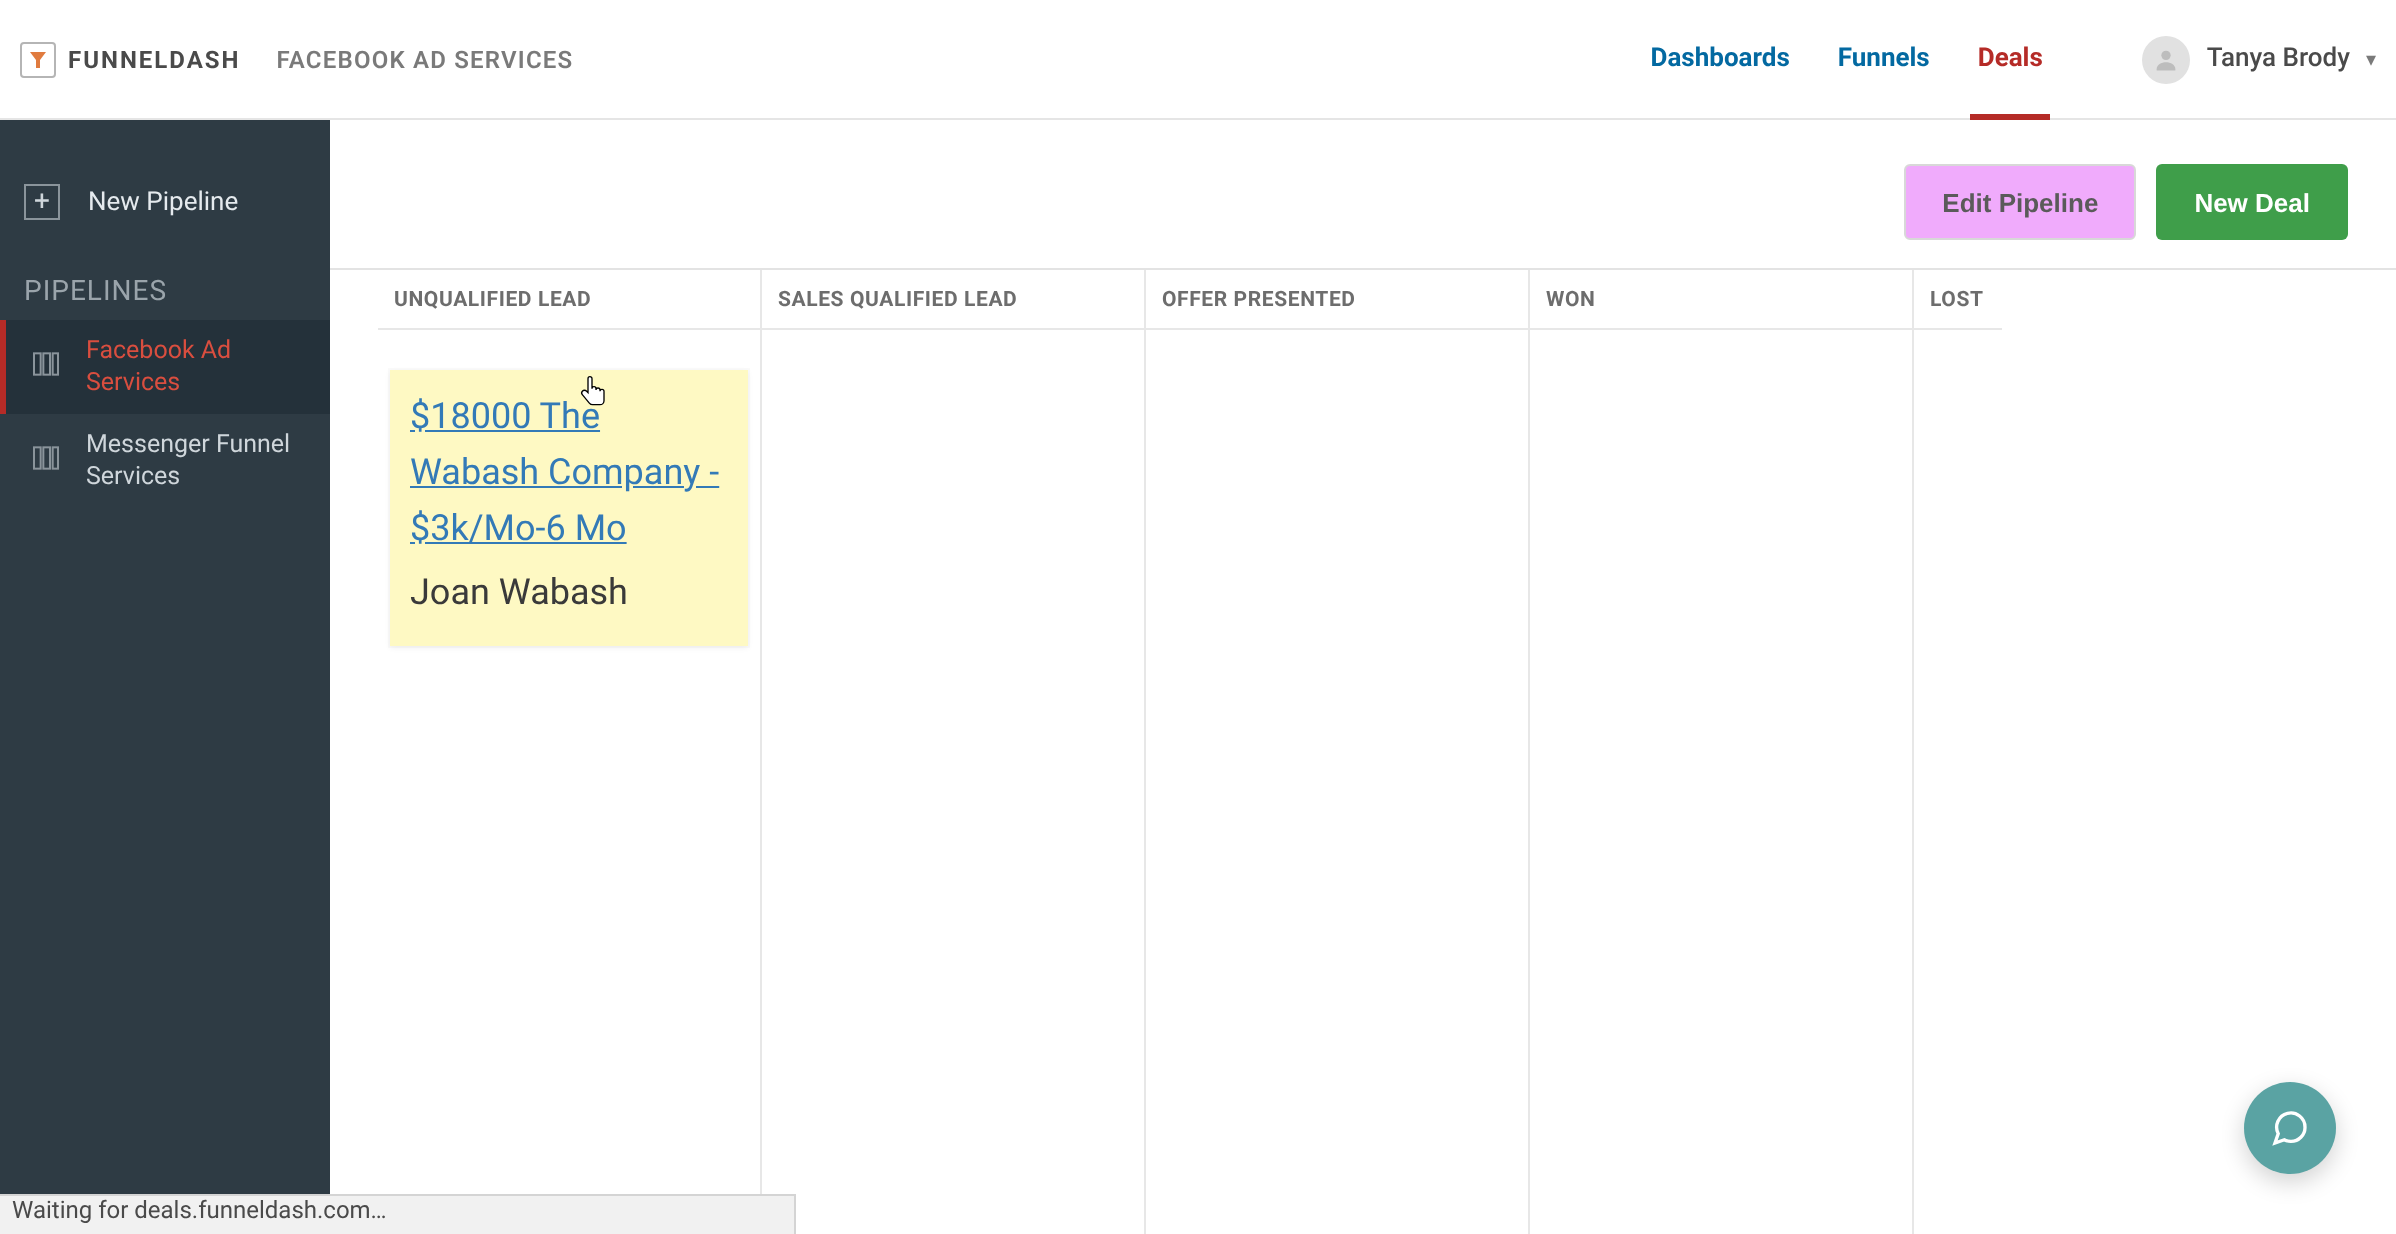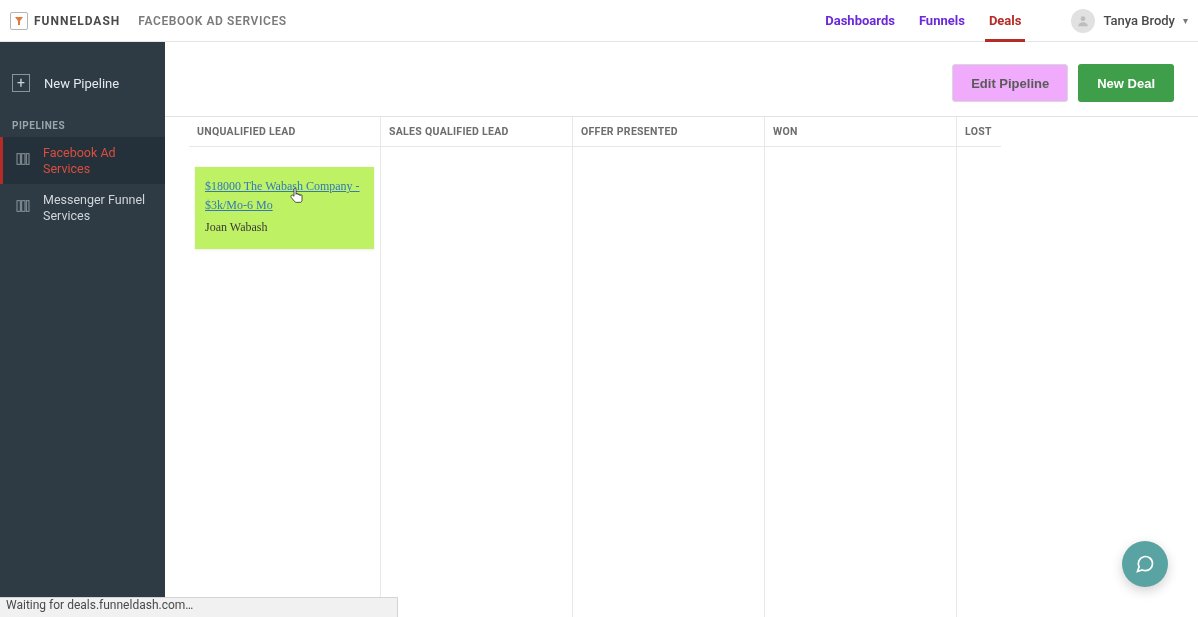--- a/index.html
+++ b/index.html
@@ -1,40 +1,40 @@
 <!DOCTYPE html>
 <html><head>
 <meta charset="utf-8">
 <style>
   * { box-sizing: border-box; margin: 0; padding: 0; }
   html, body { height: 100%; font-family: -apple-system, BlinkMacSystemFont, "Segoe UI", Roboto, Helvetica, Arial, sans-serif; font-size: 13px; color: #3a3a3a; }
   body { width: 1198px; height: 617px; overflow: hidden; background: #fff; position: relative; }
 
   
   .header {
-    height: 42px;
+    height: 60px;
     border-bottom: 1px solid #e5e5e5;
     display: flex;
     align-items: center;
     padding: 0 10px;
     background: #fff;
   }
   .logo-wrap { display: flex; align-items: center; gap: 6px; padding-right: 18px; }
   .logo-mark {
     width: 18px; height: 18px;
     border: 1px solid #b5b5b5;
     display: flex; align-items: center; justify-content: center;
     border-radius: 2px;
   }
   .logo-mark svg { width: 12px; height: 12px; }
   .logo-text { font-weight: 700; letter-spacing: 1px; font-size: 12px; color: #4a4a4a; }
   .breadcrumb { font-size: 12px; letter-spacing: 0.6px; color: #7a7a7a; font-weight: 600; }
 
   .nav { margin-left: auto; display: flex; align-items: center; gap: 24px; height: 100%; }
-  .nav-item { font-size: 13px; font-weight: 700; color: #6d28d9; height: 100%; display: flex; align-items: center; cursor: pointer; position: relative; }
+  .nav-item { font-size: 13px; font-weight: 700; color: #0369a1; height: 100%; display: flex; align-items: center; cursor: pointer; position: relative; }
   .nav-item.active { color: #b52b27; }
   .nav-item.active::after {
     content: ""; position: absolute; left: -4px; right: -4px; bottom: -1px; height: 3px; background: #b52b27;
   }
   .user { display: flex; align-items: center; gap: 8px; margin-left: 26px; cursor: pointer; }
   .avatar {
     width: 24px; height: 24px; border-radius: 50%; background: #e1e1e1;
     display: flex; align-items: center; justify-content: center;
   }
   .avatar svg { width: 14px; height: 14px; fill: #bdbdbd; }
@@ -58,22 +58,22 @@
     display: flex; align-items: center; gap: 14px;
     padding: 10px 12px; cursor: pointer;
   }
   .plus-box {
     width: 18px; height: 18px; border: 1px solid #8a949b;
     display: flex; align-items: center; justify-content: center;
     color: #cfd6db; font-size: 14px; line-height: 1;
   }
   .new-pipeline-label { font-size: 13px; color: #e5eaee; }
   .pipelines-header {
-    font-size: 10px; letter-spacing: 0.5px; color: #9aa4ab;
-    padding: 18px 12px 6px; font-weight: 700;
+    font-size: 14px; letter-spacing: 0.5px; color: #9aa4ab;
+    padding: 18px 12px 6px; font-weight: 400;
   }
   .pipeline-item {
     display: flex; align-items: center; gap: 12px;
     padding: 8px 12px; cursor: pointer;
     border-left: 3px solid transparent;
     font-size: 12.5px;
   }
   .pipeline-item.active { background: #24313a; border-left-color: #b52b27; }
   .pipeline-item.active .pipeline-label { color: #d94e3f; }
   .pipeline-icon svg { width: 16px; height: 16px; stroke: #8a949b; fill: none; stroke-width: 1.5; }
@@ -110,26 +110,25 @@
   .column:last-child { border-right: none; }
   .column.narrow-last { width: 44px; overflow: hidden; }
   .col-header {
     font-size: 10.5px; letter-spacing: 0.3px; font-weight: 700;
     color: #6d6d6d; padding: 8px 8px;
     border-bottom: 1px solid #e7e7e7;
     white-space: nowrap; overflow: hidden;
   }
   .col-body { padding: 20px 0; }
   .card {
-    background: #bef264; margin: 0 6px 10px;
+    background: #fef9c3; margin: 0 6px 10px;
     padding: 10px 10px 12px;
     box-shadow: 0 1px 3px rgba(0,0,0,0.06), 0 0 0 1px rgba(0,0,0,0.02);
-    font-size: 12px; line-height: 1.55;
+    font-size: 18px; line-height: 1.55;
     cursor: pointer;
-    font-family: Liberation Serif, serif;
   }
   .deal-title { color: #337ab7; text-decoration: underline; }
   .deal-contact { color: #3a3a3a; margin-top: 4px; }
 
   
   .cursor {
     position: absolute; top: 187px; left: 289px;
     width: 16px; height: 20px; pointer-events: none;
   }
   .cursor svg { width: 16px; height: 20px; }

